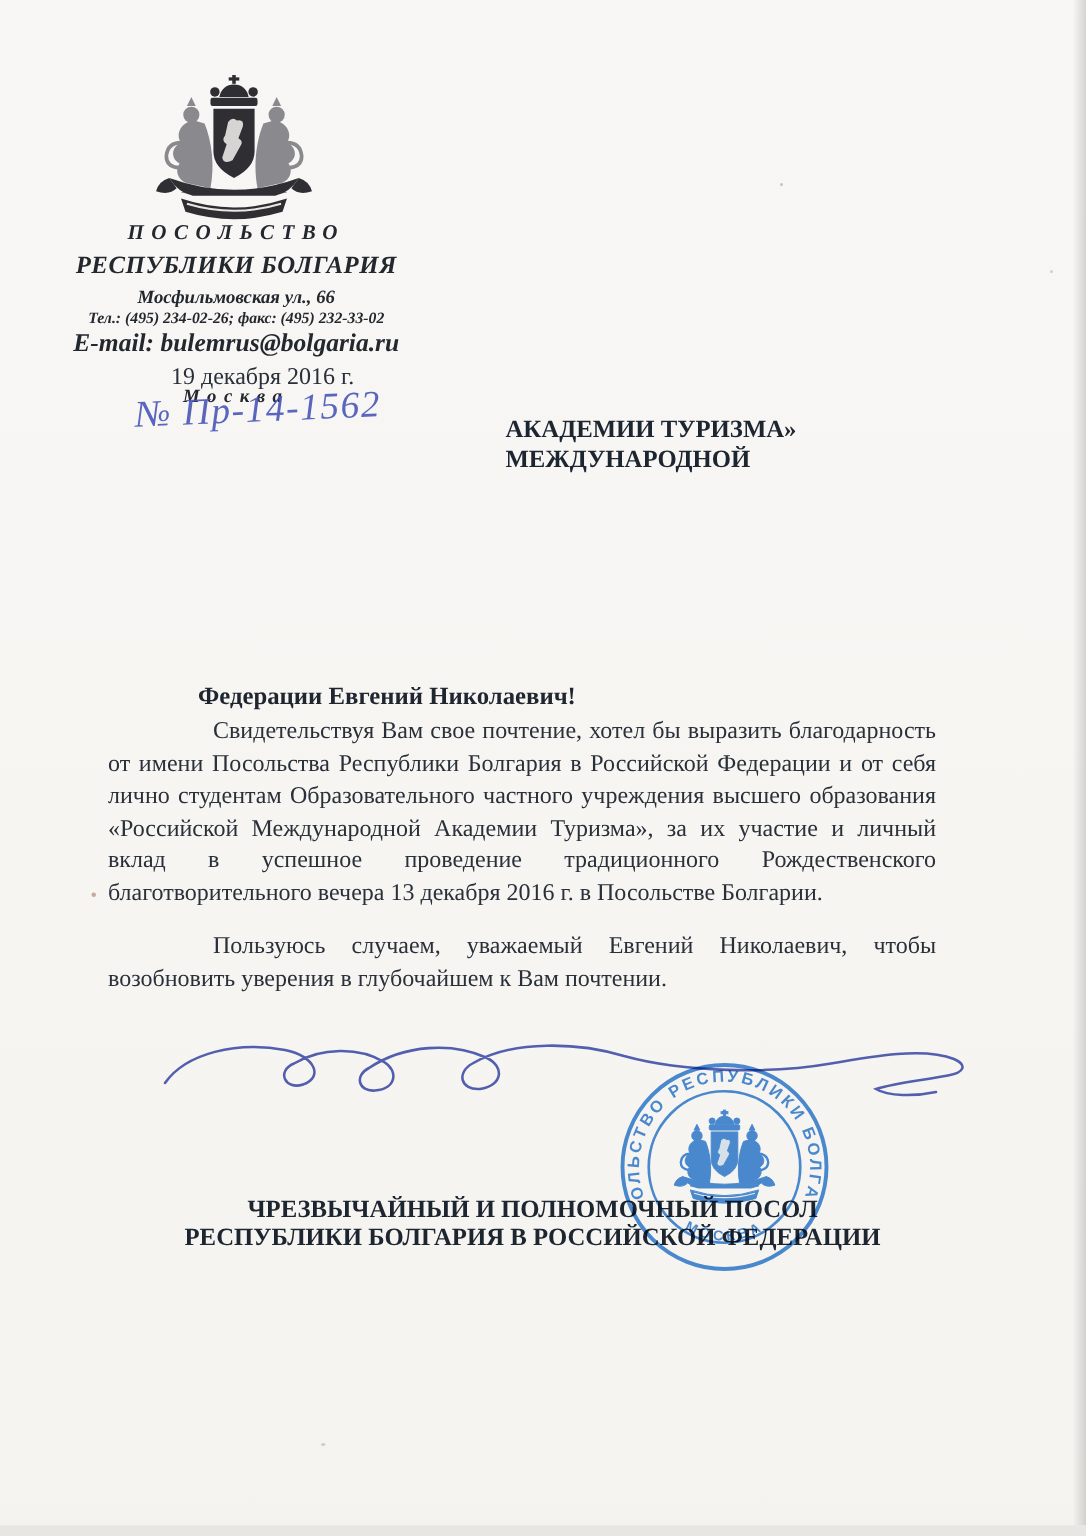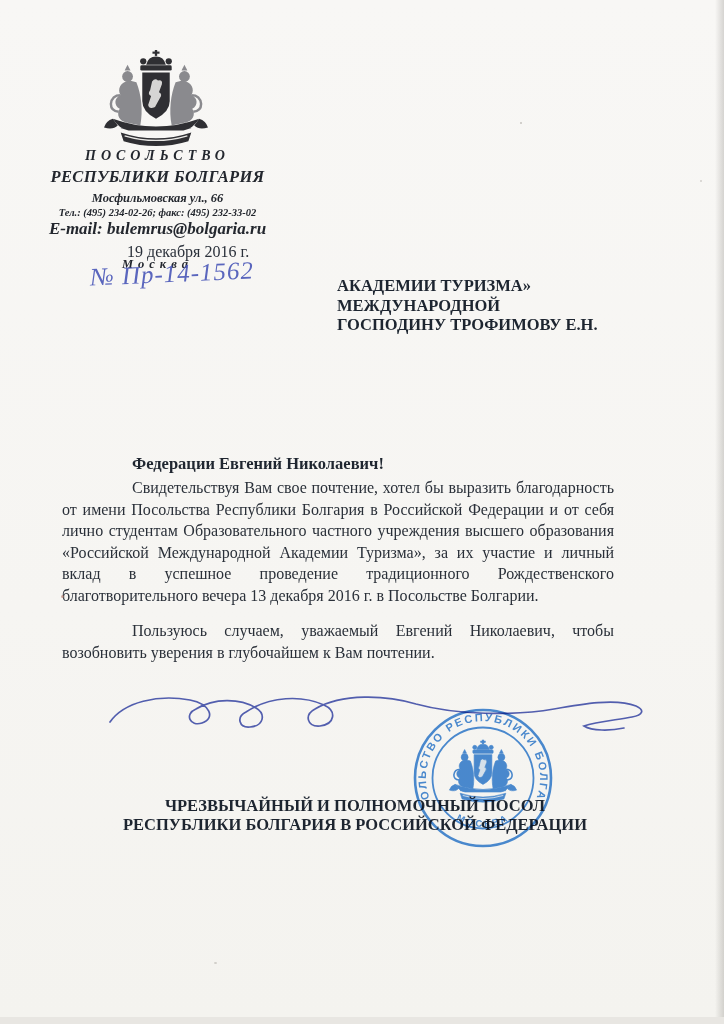--- a/index.html
+++ b/index.html
@@ -27,40 +27,40 @@
     position: absolute; left: 25px; top: 148px; width: 265px;
     text-align: center; color: #23272e;
   }
   .lh-org1 { font-size: 14px; font-weight: bold; font-style: italic; letter-spacing: 5px; margin-bottom: 3px; }
   .lh-org2 { font-size: 16.5px; font-weight: bold; font-style: italic; letter-spacing: 0.4px; margin-bottom: 4px; }
   .lh-addr { font-size: 12.5px; font-weight: bold; font-style: italic; margin-bottom: 1px; }
   .lh-phone { font-size: 10.5px; font-weight: bold; font-style: italic; margin-bottom: 1px; }
   .lh-email { font-size: 17px; font-weight: bold; font-style: italic; margin-bottom: 18px; }
   .lh-city { font-size: 12.5px; font-weight: bold; font-style: italic; letter-spacing: 5px; }
 
-  .date { position: absolute; left: 127px; top: 243px; font-size: 16px; color: #2a303a; }
+  .date { position: absolute; left: 114px; top: 243px; font-size: 16px; color: #2a303a; }
   .refnum {
     position: absolute; left: 90px; top: 260px;
     font-size: 25px; font-style: italic; color: #4a57b8;
     transform: rotate(-2.5deg); letter-spacing: 1px; opacity: 0.9;
   }
 
   
   .addressee {
     position: absolute; left: 337px; top: 276px; width: 310px;
     font-size: 16.5px; font-weight: bold; line-height: 19.5px; color: #1d2530;
   }
 
   
   .salutation {
     position: absolute; left: 62px; top: 454px; width: 552px;
     text-indent: 70px; font-size: 16.5px; font-weight: bold; color: #1f2630;
   }
   .para {
-    position: absolute; left: 62px; width: 552px; margin: 0;
+    position: absolute; left: 72px; width: 552px; margin: 0;
     font-size: 16px; line-height: 21.5px; text-align: justify; text-indent: 70px;
     color: #2a3039;
   }
   .para-1 { top: 477px; }
   .para-2 { top: 620px; }
 
   
   .signature { position: absolute; left: 96px; top: 686px; mix-blend-mode: multiply; }
   .sig-stroke { fill: none; stroke: #3d4cae; stroke-width: 1.7; stroke-linecap: round; opacity: 0.88; }
 
@@ -128,21 +128,20 @@
     <div class="lh-email">E-mail: bulemrus@bolgaria.ru</div>
     <div class="lh-city">Москва</div>
   </div>
 
   <div class="date">19 декабря 2016 г.</div>
   <div class="refnum">№ Пр-14-1562</div>
 
   <div class="addressee">
     <div>АКАДЕМИИ ТУРИЗМА»</div>
     <div>МЕЖДУНАРОДНОЙ</div>
-    <div>ГОСПОДИНУ ТРОФИМОВУ Е.Н.</div>
   </div>
 
   <div class="salutation">Федерации Евгений Николаевич!</div>
   <p class="para para-1">Свидетельствуя Вам свое почтение, хотел бы выразить благодарность от имени Посольства Республики Болгария в Российской Федерации и от себя лично студентам Образовательного частного учреждения высшего образования «Российской Международной Академии Туризма», за их участие и личный вклад в успешное проведение традиционного Рождественского благотворительного вечера 13 декабря 2016 г. в Посольстве Болгарии.</p>
   <p class="para para-2">Пользуюсь случаем, уважаемый Евгений Николаевич, чтобы возобновить уверения в глубочайшем к Вам почтении.</p>
 
   <svg class="signature" width="560" height="68" viewBox="0 0 560 68">
     <path class="sig-stroke" d="M 14 36
       C 28 16, 62 8, 94 14
       C 114 18, 120 32, 106 37

